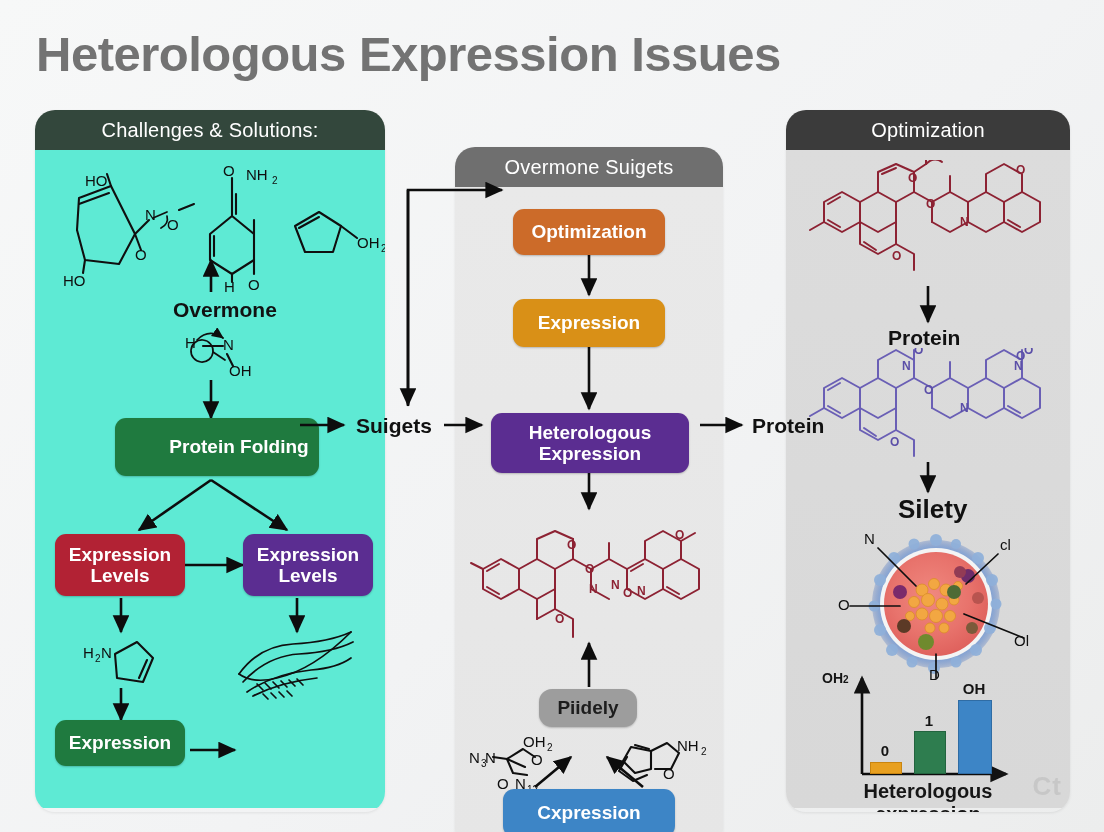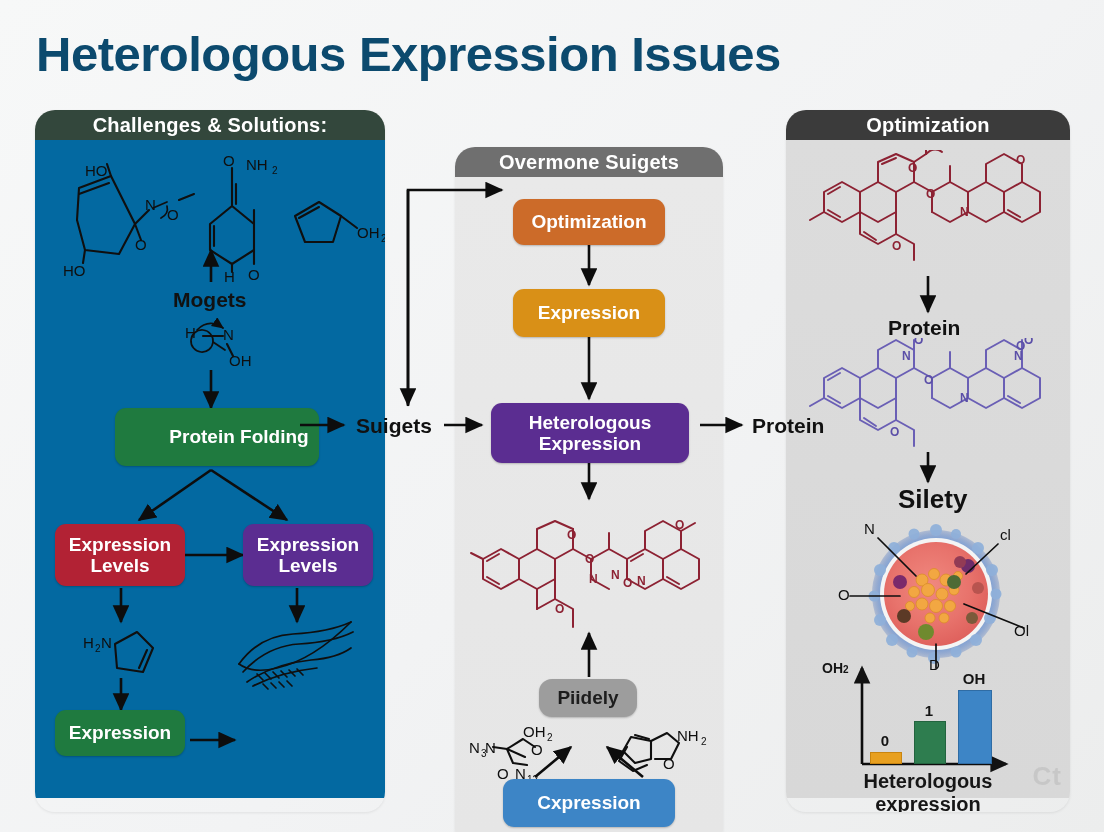--- a/index.html
+++ b/index.html
@@ -9,34 +9,34 @@
     font-family:"Liberation Sans","DejaVu Sans",sans-serif;
     overflow:hidden;position:relative;
   }
   #stage{position:absolute;inset:0;}
   .abs{position:absolute;}
 
   
   #page-title{
     left:36px;top:26px;
     font-size:49px;font-weight:700;letter-spacing:-0.5px;
-    color:#0c4a6e;white-space:nowrap;
+    color:#737373;white-space:nowrap;
   }
 
   
   .panel{border-radius:20px;overflow:hidden;box-shadow:0 1px 3px rgba(0,0,0,.08);}
   .panel-head{
-    height:30px;display:flex;align-items:center;justify-content:center;
-    color:#ffffff;font-size:20px;font-weight:700;letter-spacing:.2px;
+    height:40px;display:flex;align-items:center;justify-content:center;
+    color:#ffffff;font-size:20px;font-weight:400;letter-spacing:.2px;
   }
   .panel-body{position:relative;width:100%;}
 
   #panel-challenges{left:35px;top:110px;width:350px;height:702px;}
   #panel-challenges .panel-head{background:#33473c;}
-  #panel-challenges .panel-body{background:#0369a1;height:658px;}
+  #panel-challenges .panel-body{background:#5eead4;height:658px;}
 
   #panel-overmone{left:455px;top:110px;width:268px;height:702px;margin-top:37px;}
   #panel-overmone .panel-head{background:#6f6f6f;}
   #panel-overmone .panel-body{background:linear-gradient(180deg,#e9e9e9 0%,#e6e6e6 100%);height:658px;}
 
   #panel-optimization{left:786px;top:110px;width:284px;height:702px;}
   #panel-optimization .panel-head{background:#3b3b3b;}
   #panel-optimization .panel-body{background:linear-gradient(180deg,#dcdcdc 0%,#d8d8d8 100%);height:658px;}
 
   
@@ -157,21 +157,21 @@
 
         <line class="ar" x1="86" y1="448" x2="86" y2="482" marker-end="url(#ah)"></line>
 
         <line class="ar" x1="262" y1="448" x2="262" y2="482" marker-end="url(#ah)"></line>
 
         <line class="ar" x1="86" y1="538" x2="86" y2="570" marker-end="url(#ah)"></line>
 
         <line class="ar" x1="155" y1="600" x2="200" y2="600" marker-end="url(#ah)"></line>
       </svg>
 
-      <div class="flabel" style="left:138px;top:148px;font-size:21px;">Mogets</div>
+      <div class="flabel" style="left:138px;top:148px;font-size:21px;">Overmone</div>
 
       <div class="mol" style="left:148px;top:178px;">
         <svg width="90" height="58" viewBox="0 0 90 58">
           <text class="atom" x="2" y="20">H</text>
           <text class="atom" x="40" y="22">N</text>
           <text class="atom" x="46" y="48">OH</text>
           <path class="bk" d="M20 18 L40 18"></path>
           <path class="bk" d="M44 26 L50 38"></path>
           <path class="bk-th" d="M14 12 Q26 0 40 10" marker-end="url(#ah)"></path>
           <path class="bk-th" d="M8 22 a11 11 0 1 0 22 2 a11 11 0 1 0 -22 -2"></path>

